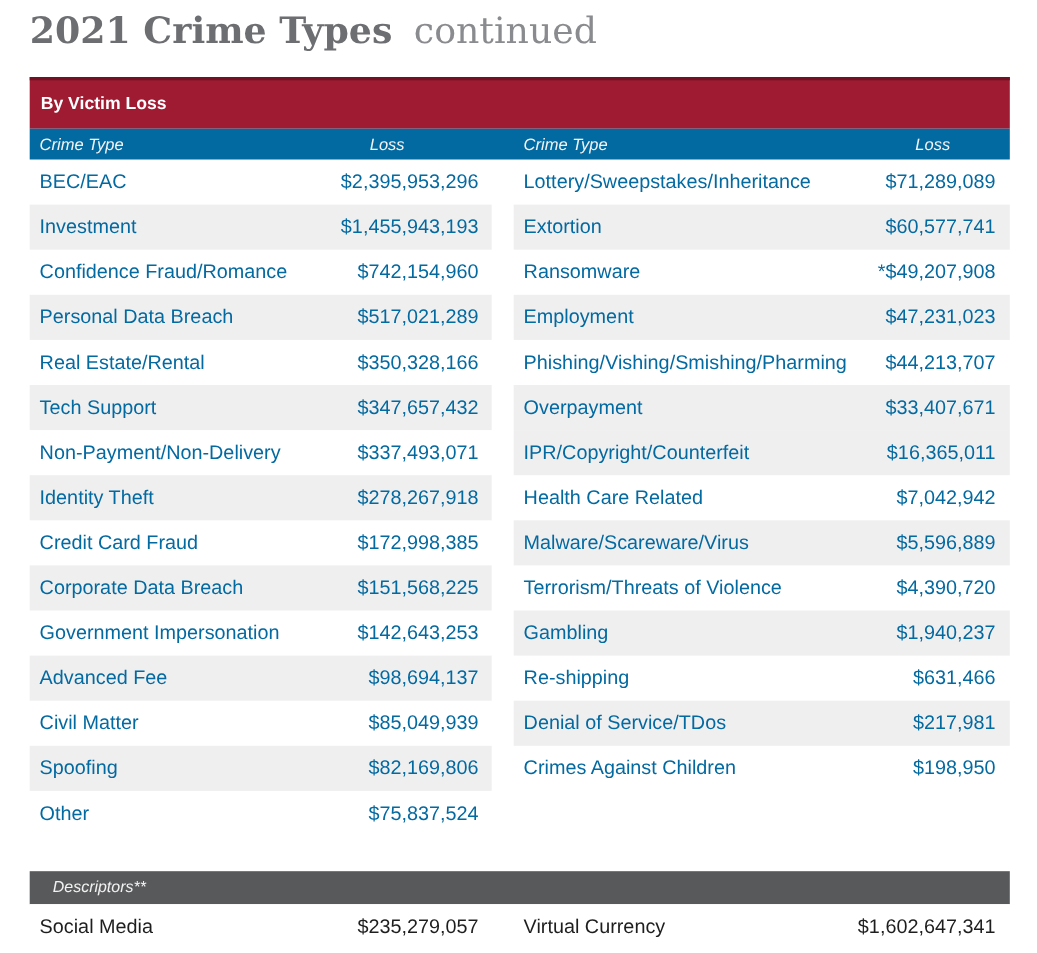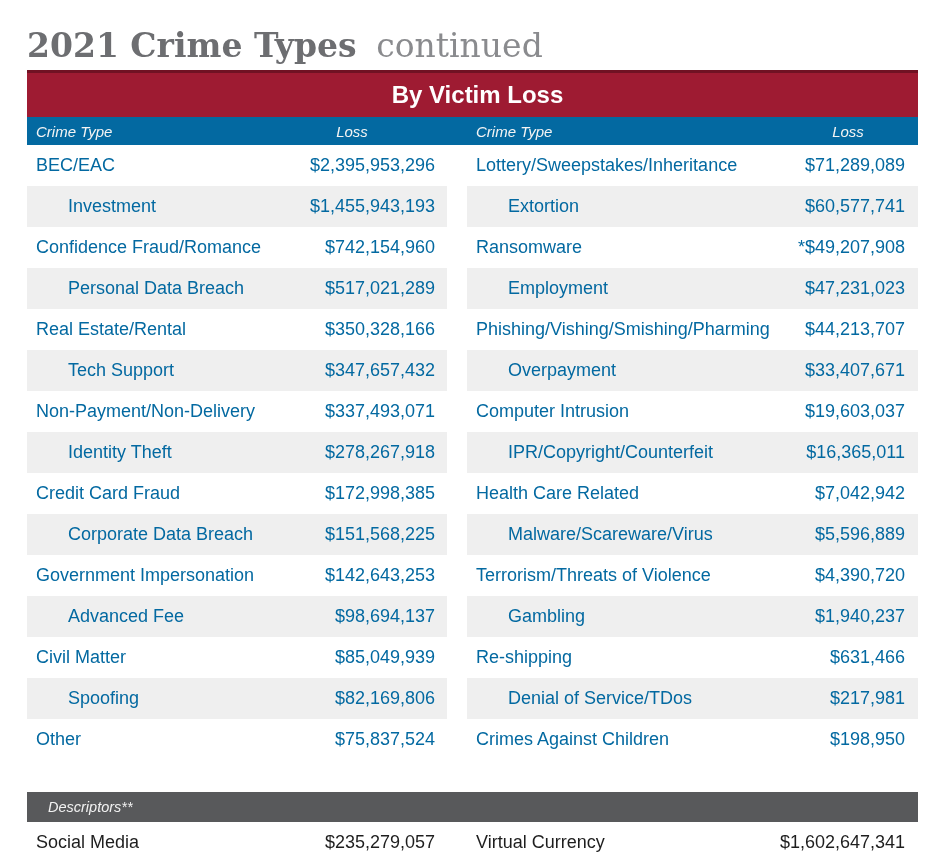--- a/index.html
+++ b/index.html
@@ -6,38 +6,38 @@
   html, body { background: #ffffff; }
   body {
     width: 943px; height: 866px;
     position: relative;
     font-family: "Liberation Sans", sans-serif;
     overflow: hidden;
   }
 
   
   .page-title {
-    position: absolute; left: 27px; top: 26px;
+    position: absolute; left: 27px; top: 8px;
     font-family: "DejaVu Serif", serif;
     font-size: 33px; line-height: 1.2;
     white-space: nowrap;
   }
   .title-main  { font-weight: 700; color: #6D6E71; }
   .title-suffix{ font-weight: 400; color: #8A8B8E; margin-left: 8px; }
 
   
   .table-card { position: absolute; left: 27px; top: 70px; width: 891px; }
 
   .red-bar {
     height: 47px;
     background: #9E1B32;
     border-top: 3px solid #701223;
     display: flex; align-items: center;
     padding-left: 10px;
-    color: #ffffff; font-size: 24px; font-weight: 700; justify-content: center;
+    color: #ffffff; font-size: 16px; font-weight: 700;
   }
 
   .col-bar {
     height: 28px;
     background: #0369a1;
     display: flex; align-items: center;
     color: #F4F4F4; font-style: italic; font-size: 15px;
   }
   .half-h { display: flex; justify-content: space-between; align-items: center; }
   .half-h.left  { width: 420px; }
@@ -51,21 +51,21 @@
   .rows { display: flex; align-items: flex-start; }
   .half-col.left  { width: 420px; }
   .half-col.right { width: 451px; }
 
   .row {
     height: 41px;
     display: flex; align-items: center;
     font-size: 18px; color: #0369a1;
     white-space: nowrap;
   }
-  .row.odd { background: #EFEFEF; padding-left: 32px; }
+  .row.odd { background: #EFEFEF; }
   .cell.type { flex: 1; min-width: 0; padding-left: 9px; }
   .cell.loss { flex: none; text-align: right; }
   .half-col.left  .cell.loss, .desc-half.left  .cell.loss { width: 190px; padding-right: 12px; }
   .half-col.right .cell.loss, .desc-half.right .cell.loss { width: 140px; padding-right: 13px; }
 
   
   .descriptors { position: absolute; left: 27px; top: 792px; width: 891px; }
   .desc-bar {
     height: 30px;
     background: #58595B;
@@ -186,24 +186,20 @@
           <span class="cell loss">$47,231,023</span>
         </div>
         <div class="row even">
           <span class="cell type">Phishing/Vishing/Smishing/Pharming</span>
           <span class="cell loss">$44,213,707</span>
         </div>
         <div class="row odd">
           <span class="cell type">Overpayment</span>
           <span class="cell loss">$33,407,671</span>
         </div>
-        <div class="row even">
-          <span class="cell type">Computer Intrusion</span>
-          <span class="cell loss">$19,603,037</span>
-        </div>
         <div class="row odd">
           <span class="cell type">IPR/Copyright/Counterfeit</span>
           <span class="cell loss">$16,365,011</span>
         </div>
         <div class="row even">
           <span class="cell type">Health Care Related</span>
           <span class="cell loss">$7,042,942</span>
         </div>
         <div class="row odd">
           <span class="cell type">Malware/Scareware/Virus</span>

